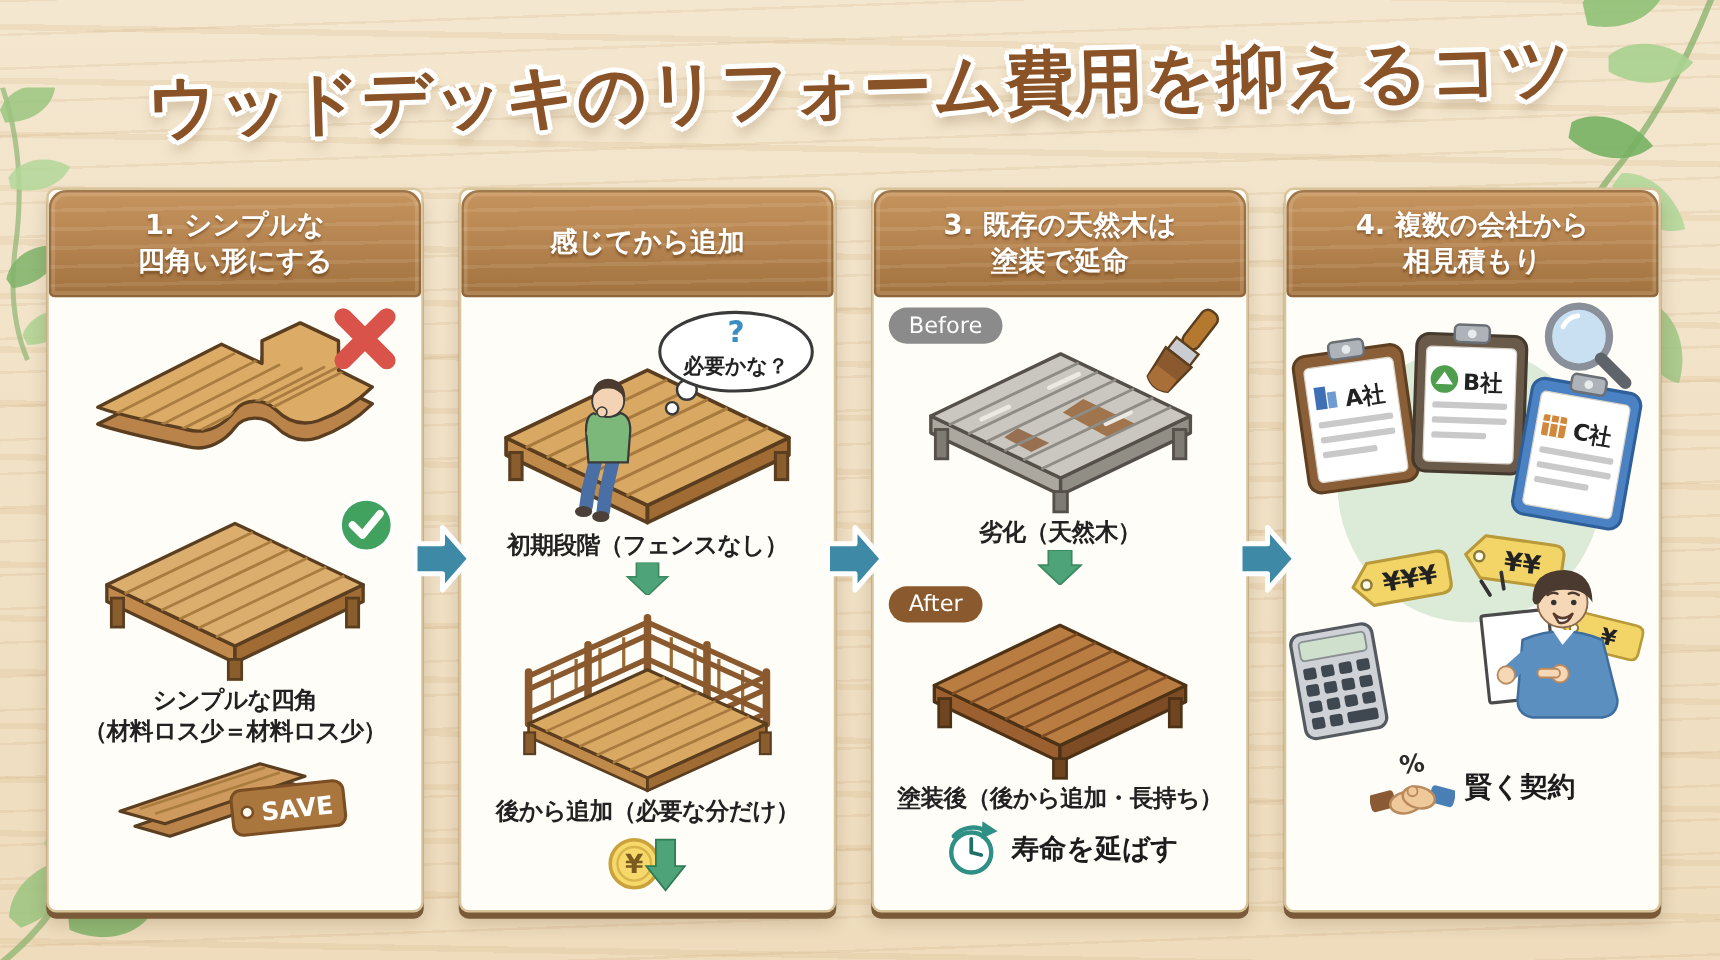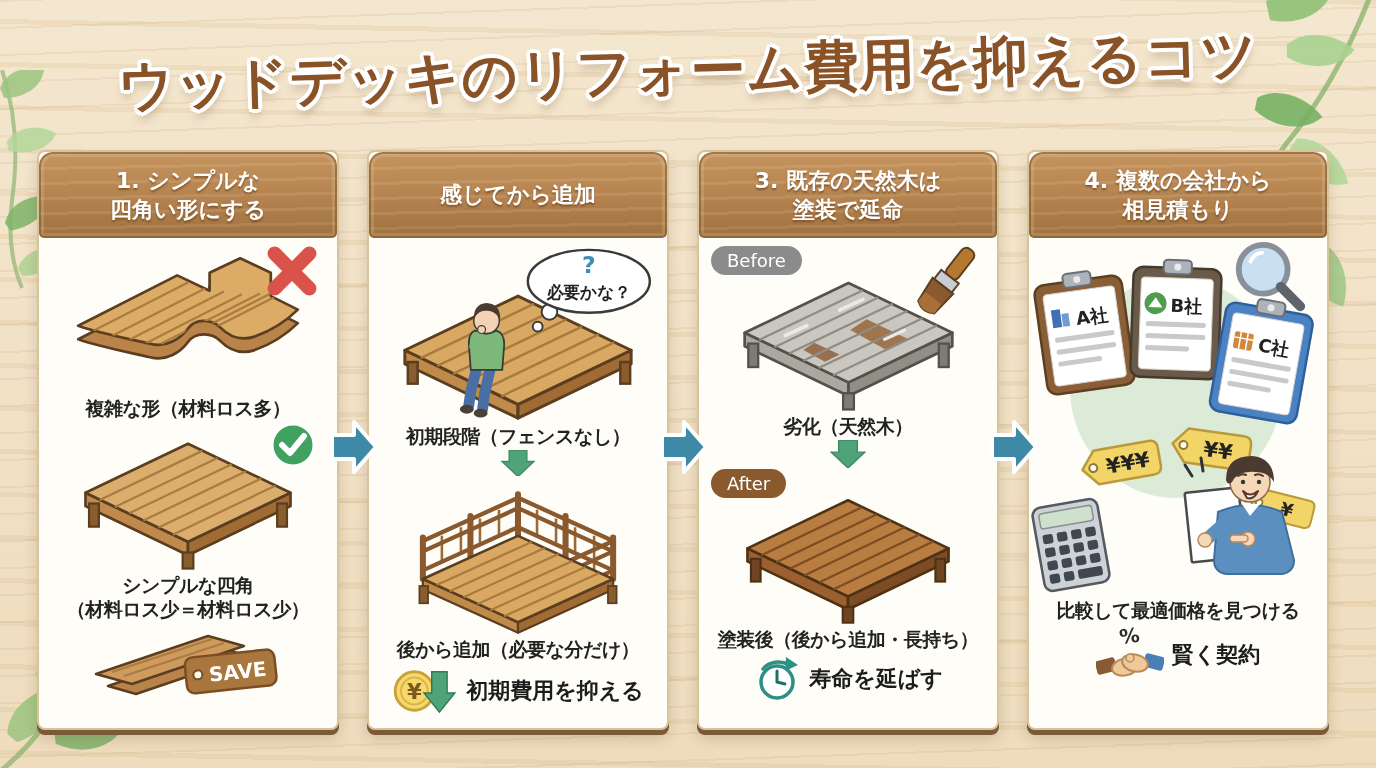--- a/index.html
+++ b/index.html
@@ -100,21 +100,20 @@
           <path d="M18 107 L128 51 L164 68 L164 48 L198 32 L232 48 L232 74 L262 89 C252 99,236 111,214 119 C196 125,184 117,176 109 C166 99,148 99,140 110 C132 121,116 132,98 127 C72 121,40 115,18 107 Z" fill="#b9834a" stroke="#5b3e20" stroke-width="3" stroke-linejoin="round"></path>
           <path d="M18 92 L128 36 L164 53 L164 33 L198 17 L232 33 L232 59 L262 74 C252 84,236 96,214 104 C196 110,184 102,176 94 C166 84,148 84,140 95 C132 106,116 117,98 112 C72 106,40 100,18 92 Z" fill="#dcab66" stroke="#5b3e20" stroke-width="3" stroke-linejoin="round"></path>
           <g clip-path="url(#cpComplex)">
             <path d="M30 100 L140 44 M50 106 L160 50 M70 110 L180 54 M90 113 L200 57 M110 112 L220 56 M130 108 L240 52 M150 104 L260 48" stroke="#a97c3f" stroke-width="2.5" fill="none"></path>
           </g>
         </svg>
         <svg class="abs" style="top:4px;right:14px" width="50" height="50" viewBox="0 0 46 46">
           <path d="M7 7 L39 39 M39 7 L7 39" stroke="#d9534a" stroke-width="13" stroke-linecap="round"></path>
         </svg>
       </div>
-      <div class="caption">複雑な形（材料ロス多）</div>
       <div class="illus" style="height:152px">
         <svg width="232" height="156" viewBox="0 0 260 175">
           <polygon points="15,85 130,140 130,155 15,100" fill="#c1894b" stroke="#5b3e20" stroke-width="3" stroke-linejoin="round"></polygon>
           <polygon points="130,140 245,85 245,100 130,155" fill="#a06c34" stroke="#5b3e20" stroke-width="3" stroke-linejoin="round"></polygon>
           <rect x="19" y="97" width="11" height="26" fill="#8a5d2c" stroke="#5b3e20" stroke-width="2.5"></rect>
           <rect x="124" y="152" width="12" height="18" fill="#8a5d2c" stroke="#5b3e20" stroke-width="2.5"></rect>
           <rect x="230" y="97" width="11" height="26" fill="#8a5d2c" stroke="#5b3e20" stroke-width="2.5"></rect>
           <polygon points="130,30 245,85 130,140 15,85" fill="#dcae6e" stroke="#5b3e20" stroke-width="3" stroke-linejoin="round"></polygon>
           <path d="M31 93 L146 38 M48 101 L163 46 M64 108 L179 53 M80 116 L195 61 M97 124 L212 69 M113 132 L228 77" stroke="#a97c3f" stroke-width="2.5"></path>
         </svg>
@@ -191,21 +190,20 @@
         </svg>
       </div>
       <div class="caption">後から追加（必要な分だけ）</div>
       <div class="footer-row">
         <svg width="66" height="50" viewBox="0 0 66 52">
           <circle cx="22" cy="26" r="20" fill="#f7d96b" stroke="#c9a23b" stroke-width="3"></circle>
           <circle cx="22" cy="26" r="14" fill="none" stroke="#d9b44a" stroke-width="2"></circle>
           <text x="22" y="34" text-anchor="middle" font-size="22" font-weight="800" fill="#7a5a1f">¥</text>
           <polygon points="40,6 56,6 56,28 64,28 48,48 32,28 40,28" fill="#4fa379" stroke="#2e7d54" stroke-width="1.5"></polygon>
         </svg>
-        <span>初期費用を抑える</span>
       </div>
     </div>
   </div>
 
   <div class="panel p3">
     <div class="panel-header">
       <div class="hl">3. 既存の天然木は</div>
       <div class="hl">塗装で延命</div>
     </div>
     <div class="panel-body">
@@ -376,21 +374,20 @@
             <circle cx="97" cy="42" r="2.2" fill="#333"></circle>
           <path d="M76 36 Q80 33 84 35 M93 35 Q97 33 101 36" stroke="#4a3a30" stroke-width="2" fill="none" stroke-linecap="round"></path>
           <path d="M81 51 Q88 58 96 51 Q92 60 85 58 Z" fill="#fff" stroke="#5a3a2a" stroke-width="2" stroke-linejoin="round"></path>
           <path d="M64 82 L46 98" stroke="#5b8fc0" stroke-width="13" stroke-linecap="round"></path>
           <circle cx="43" cy="100" r="7" fill="#f6d7b6" stroke="#b98a5e" stroke-width="1.5"></circle>
           <path d="M116 86 L106 106 L90 100" stroke="#5b8fc0" stroke-width="13" fill="none" stroke-linecap="round" stroke-linejoin="round"></path>
           <circle cx="86" cy="99" r="7" fill="#f6d7b6" stroke="#b98a5e" stroke-width="1.5"></circle>
           <rect x="68" y="95" width="18" height="7" rx="3.5" fill="#f6d7b6" stroke="#b98a5e" stroke-width="1.5"></rect>
         </svg>
       </div>
-      <div class="caption">比較して最適価格を見つける</div>
       <div class="footer-row">
         <svg width="68" height="56" viewBox="0 0 68 56">
           <text x="34" y="16" text-anchor="middle" font-size="20" font-weight="800" fill="#2b2b2b" transform="rotate(-8 34 12)">%</text>
           <rect x="0" y="32" width="20" height="14" rx="3" fill="#8a5a35" transform="rotate(-15 10 39)"></rect>
           <rect x="48" y="28" width="20" height="14" rx="3" fill="#4a7fb5" transform="rotate(15 58 35)"></rect>
           <ellipse cx="29" cy="40" rx="13" ry="8.5" fill="#f0c99a" stroke="#b98a5e" stroke-width="2" transform="rotate(-12 29 40)"></ellipse>
           <ellipse cx="39" cy="36" rx="13" ry="8.5" fill="#f0c99a" stroke="#b98a5e" stroke-width="2" transform="rotate(12 39 36)"></ellipse>
           <circle cx="34" cy="31" r="4" fill="#f0c99a" stroke="#b98a5e" stroke-width="1.5"></circle>
         </svg>
         <span>賢く契約</span>

